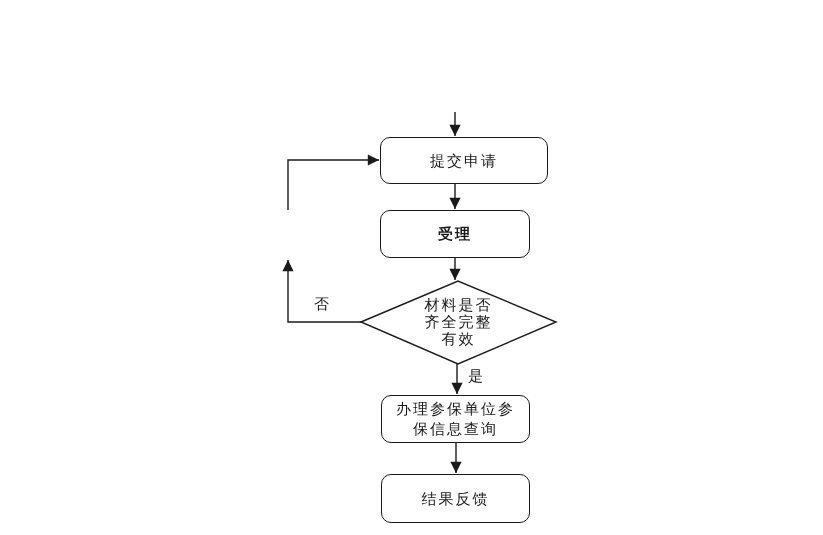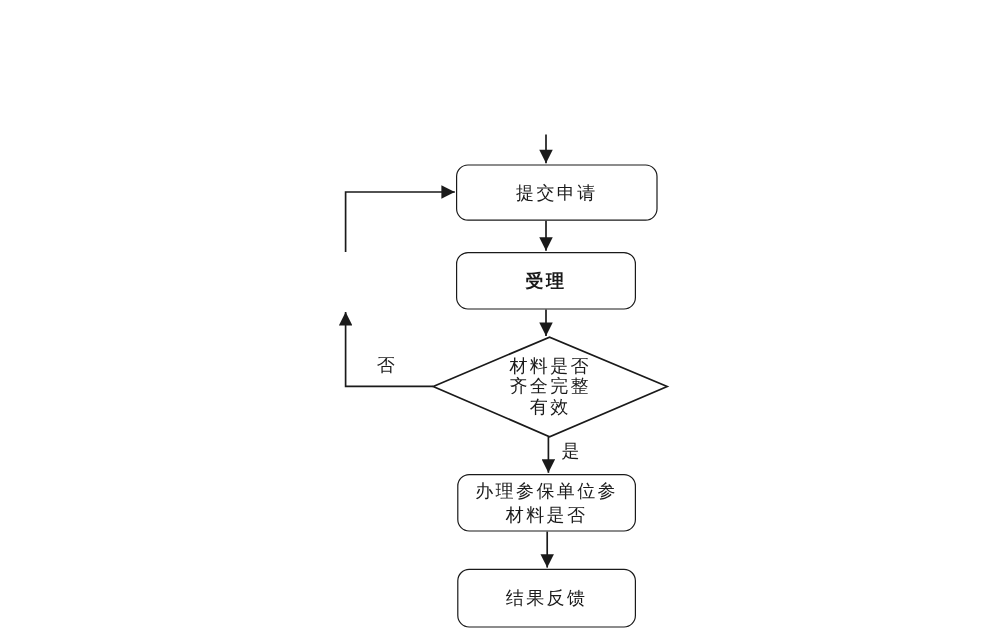--- a/index.html
+++ b/index.html
@@ -77,21 +77,21 @@
   <div class="node rect" style="left:380px; top:137px; width:168px; height:47px;">提交申请</div>
 
   <div class="node rect" style="left:380px; top:210px; width:150px; height:48px;font-weight:bold;">受理</div>
 
 
   <div class="node diamond-label" style="left:361px; top:281px; width:195px; height:83px;">材料是否
 齐全完整
 有效</div>
 
   <div class="node rect" style="left:381px; top:395px; width:149px; height:48px;">办理参保单位参
-材料是否</div>
+保信息查询</div>
 
-  <div class="node rect" style="left:381px; top:474px; width:149px; height:49px;font-family:Liberation Serif, serif;">结果反馈</div>
+  <div class="node rect" style="left:381px; top:474px; width:149px; height:49px;">结果反馈</div>
 
   <div class="edge-label" style="left:314px; top:295px;">否</div>
 
   <div class="edge-label" style="left:468px; top:367px;">是</div>
 
 </div>
 
 </body></html>

